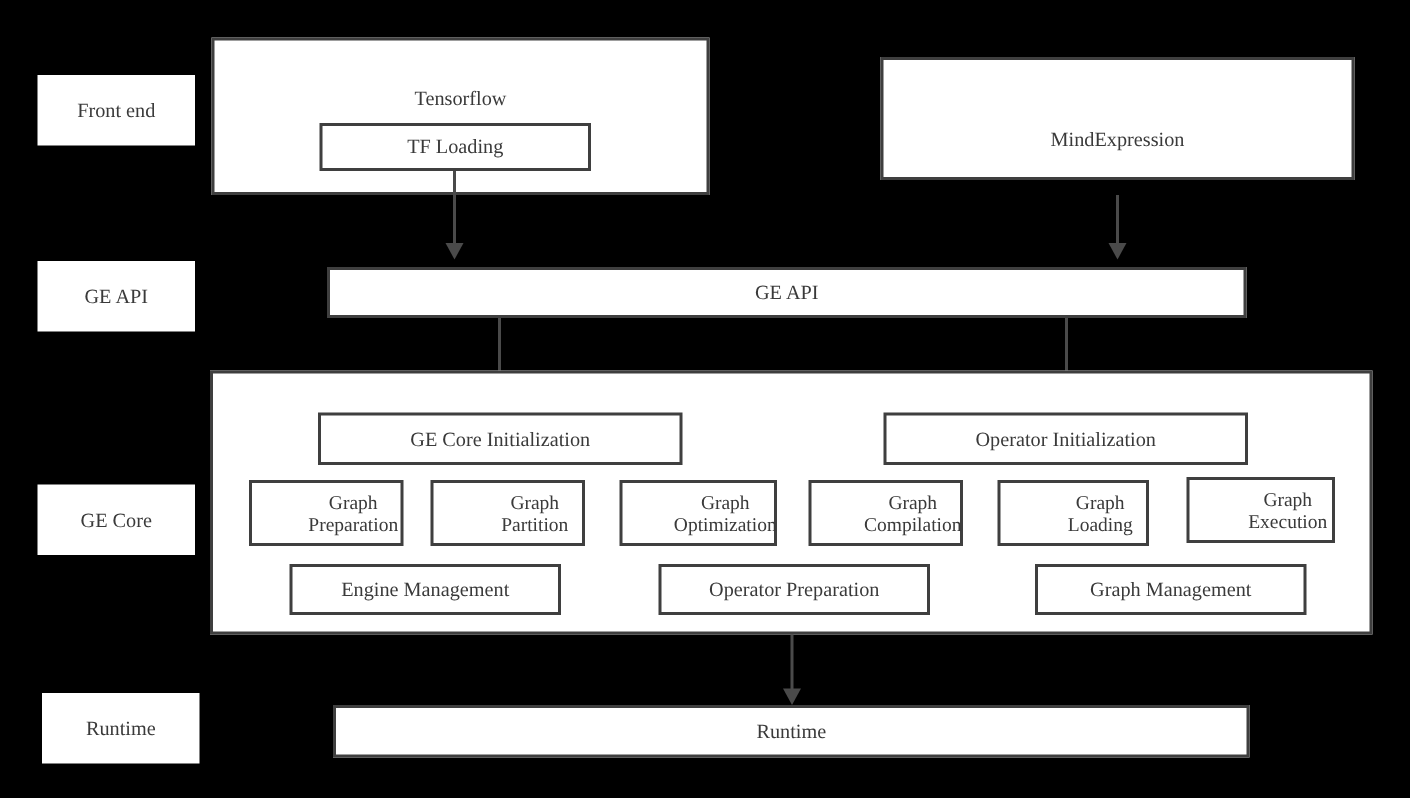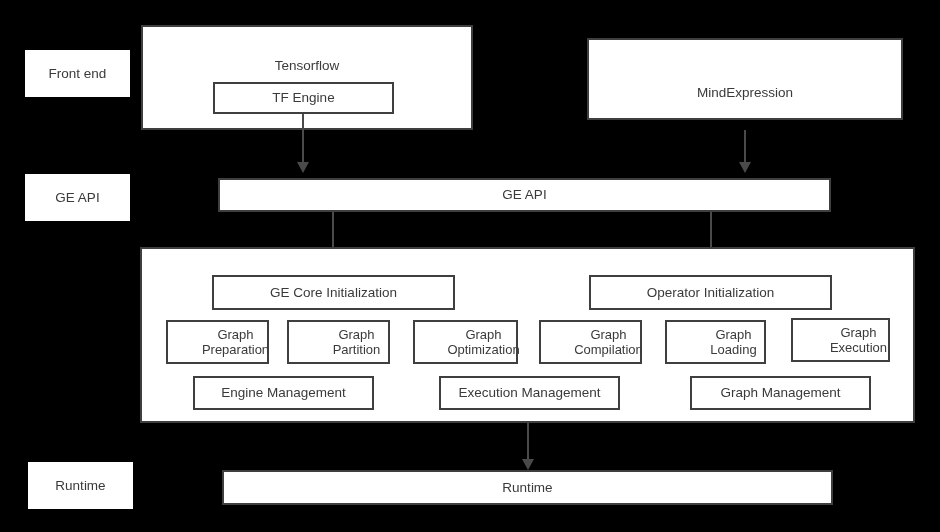--- a/index.html
+++ b/index.html
@@ -22,20 +22,21 @@
     position: absolute;
     box-sizing: border-box;
     background: #ffffff;
     color: #3a3a3a;
     display: flex;
     align-items: center;
     justify-content: center;
     text-align: center;
     line-height: 1.18;
     white-space: pre-line;
+    font-family: Liberation Serif, serif;
   }
   
   .lane-label {
     border: none;
     font-size: 13.5px;
   }
   
   .node {
     border: 2px solid #3f3f3f;
     font-size: 13.5px;
@@ -80,27 +81,28 @@
 </style>
 </head>
 <body>
 
 <div id="canvas">
 
   <div class="box lane-label" style="left:25px; top:50px; width:105px; height:47px;">Front end</div>
 
   <div class="box lane-label" style="left:25px; top:174px; width:105px; height:47px;">GE API</div>
 
+  <div class="box lane-label" style="left:25px; top:323px; width:105px; height:47px;">GE Core</div>
 
   <div class="box lane-label" style="left:28px; top:462px; width:105px; height:47px;">Runtime</div>
 
   <div class="box group" style="left:141px; top:25px; width:332px; height:105px;">
     <span class="group-title" style="top:31px;">Tensorflow</span>
   </div>
-  <div class="box node" style="left:213px; top:82px; width:181px; height:32px;">TF Engine</div>
+  <div class="box node" style="left:213px; top:82px; width:181px; height:32px;">TF Loading</div>
 
   <div class="box group" style="left:587px; top:38px; width:316px; height:82px;">
     <span class="group-title" style="top:45px;">MindExpression</span>
   </div>
 
   <div class="vline" style="left:302px; top:114px; height:52px;"></div>
   <div class="arrowhead" style="left:297px; top:162px;"></div>
 
   <div class="vline" style="left:744px; top:130px; height:36px;"></div>
   <div class="arrowhead" style="left:739px; top:162px;"></div>
@@ -132,21 +134,21 @@
 Compilation</div>
 
   <div class="box node small" style="left:665px; top:320px; width:101px; height:44px;">Graph
 Loading</div>
 
   <div class="box node small" style="left:791px; top:318px; width:99px; height:44px;">Graph
 Execution</div>
 
   <div class="box node" style="left:193px; top:376px; width:181px; height:34px;">Engine Management</div>
 
-  <div class="box node" style="left:439px; top:376px; width:181px; height:34px;">Execution Management</div>
+  <div class="box node" style="left:439px; top:376px; width:181px; height:34px;">Operator Preparation</div>
 
   <div class="box node" style="left:690px; top:376px; width:181px; height:34px;">Graph Management</div>
 
   <div class="vline" style="left:527px; top:423px; height:40px;"></div>
   <div class="arrowhead" style="left:522px; top:459px;"></div>
 
   <div class="box bar" style="left:222px; top:470px; width:611px; height:35px;">Runtime</div>
 
 </div>
 

